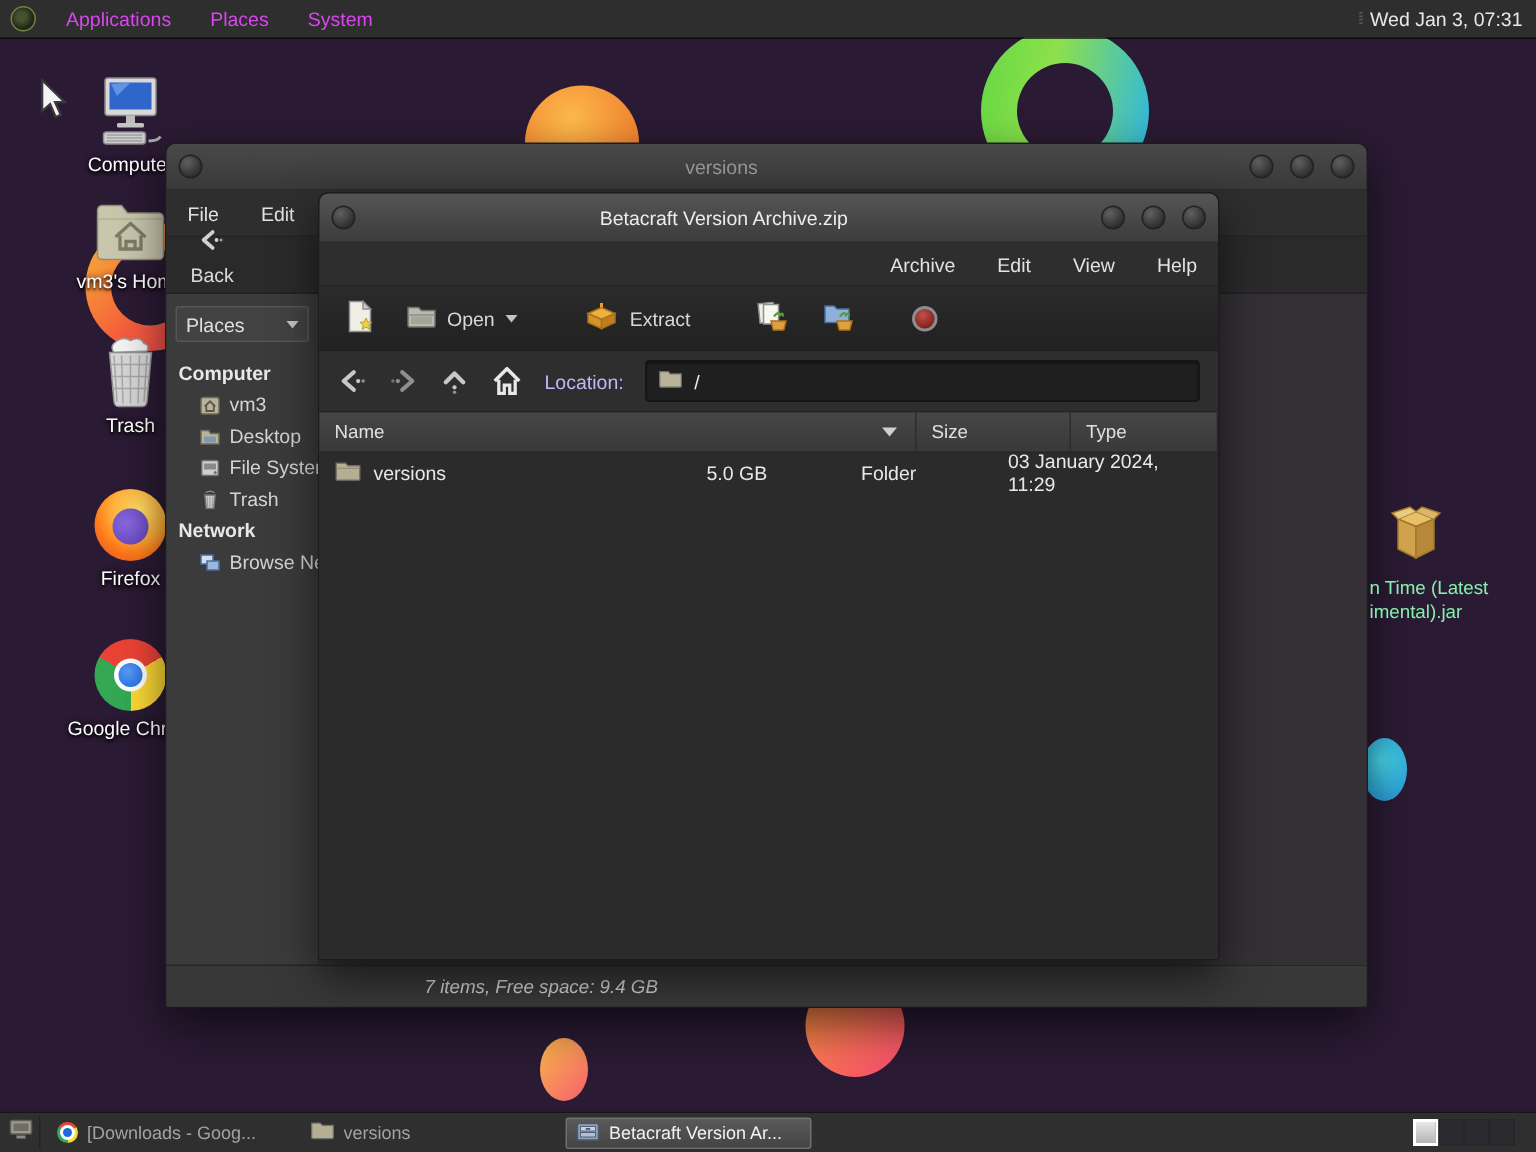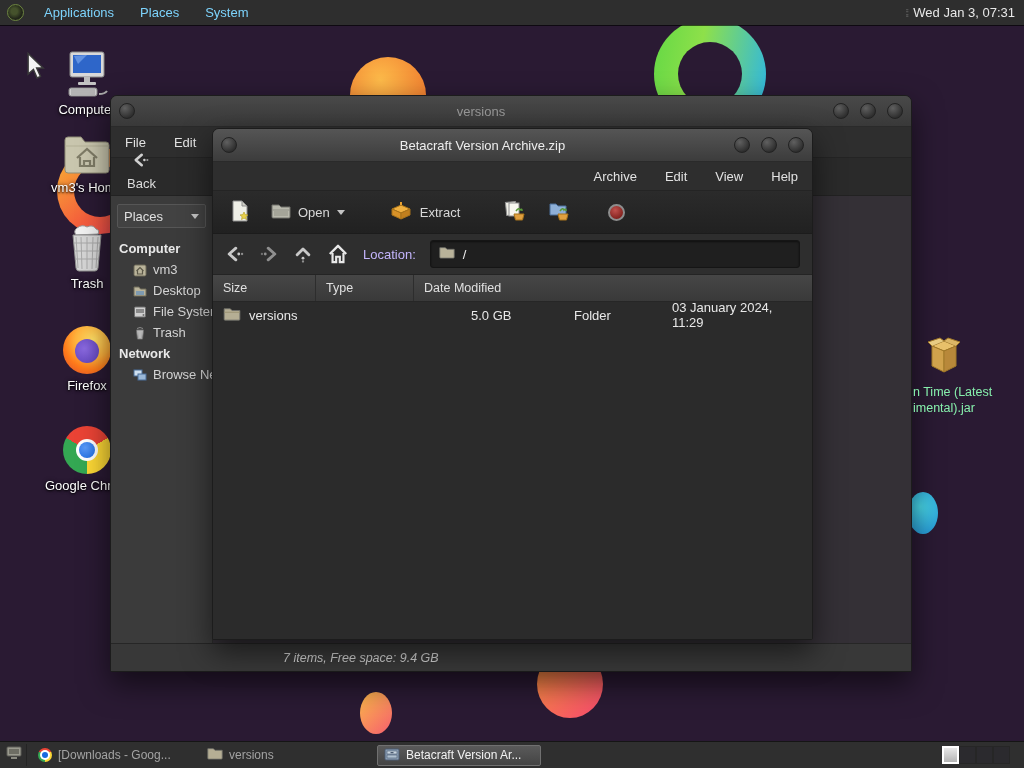--- a/index.html
+++ b/index.html
@@ -23,21 +23,21 @@
   .dot-small{left:360px;top:692px;width:32px;height:42px;border-radius:50%;
     background:linear-gradient(135deg,#fdbb4a,#f55e6e);}
   .dot-big{left:537px;top:650px;width:66px;height:68px;border-radius:50%;
     background:linear-gradient(135deg,#fd9a3c,#f5486e);}
   
   .panel{position:absolute;left:0;top:0;right:0;height:25px;background:#2e2e2e;
     display:flex;align-items:center;z-index:10;box-shadow:0 1px 0 rgba(0,0,0,.65);}
   .panel-logo{width:17px;height:17px;border-radius:50%;margin:0 7px 0 7px;
     background:radial-gradient(circle at 42% 42%,#45522c 25%,#23281a 60%,#1a1a1a 100%);
     border:1px solid #6d8540;box-sizing:border-box;}
-  .panel-menu{color:#7dd3fc;font-size:13px;padding:0 13px;height:100%;
+  .panel-menu{color:#d946ef;font-size:13px;padding:0 13px;height:100%;
     display:flex;align-items:center;cursor:default;}
   .panel-right{margin-left:auto;display:flex;align-items:center;height:100%;}
   .panel-grip{color:#5a5a5a;font-size:11px;letter-spacing:-2px;margin-right:6px;}
   .panel-clock{color:#e8e8e8;font-size:13px;padding-right:9px;}
   
   .dicon{position:absolute;width:84px;left:45px;text-align:center;z-index:2;cursor:default;}
   .dicon .glyph{display:flex;justify-content:center;align-items:flex-end;height:50px;}
   .dicon .dlabel{margin-top:4px;font-size:13px;color:#ffffff;
     text-shadow:0 1px 2px #000,0 0 4px rgba(0,0,0,.8);white-space:nowrap;}
   .ff-circle{width:48px;height:48px;border-radius:50%;position:relative;
@@ -435,28 +435,29 @@
       <div class="loc-entry">
         <span>
           <svg width="16" height="13" viewBox="0 0 20 16">
               <path d="M1 2 h7 l2 2 h9 v10 a1 1 0 0 1-1 1 h-16 a1 1 0 0 1-1-1 z" fill="#b9b39a" stroke="#70706a"></path>
             </svg>
         </span>
         <span>/</span>
       </div>
     </div>
     <div class="hdr-row">
+      <div class="hcell col-name">
+        <span>Name</span>
+        <span class="sort-arrow"></span>
+      </div>
       <div class="hcell col-size">
         <span>Size</span>
       </div>
       <div class="hcell col-type">
         <span>Type</span>
-      </div>
-      <div class="hcell col-date">
-        <span>Date Modified</span>
       </div>
     </div>
     <div class="am-list">
       <div class="lrow">
         <div class="lcell col-name" style="justify-content:flex-start">
           <span>
             <svg width="18" height="14" viewBox="0 0 20 16">
                 <path d="M1 2 h7 l2 2 h9 v10 a1 1 0 0 1-1 1 h-16 a1 1 0 0 1-1-1 z" fill="#b5ae94" stroke="#70706a"></path>
                 <path d="M1 6 h18" stroke="#979070"></path>
               </svg>

